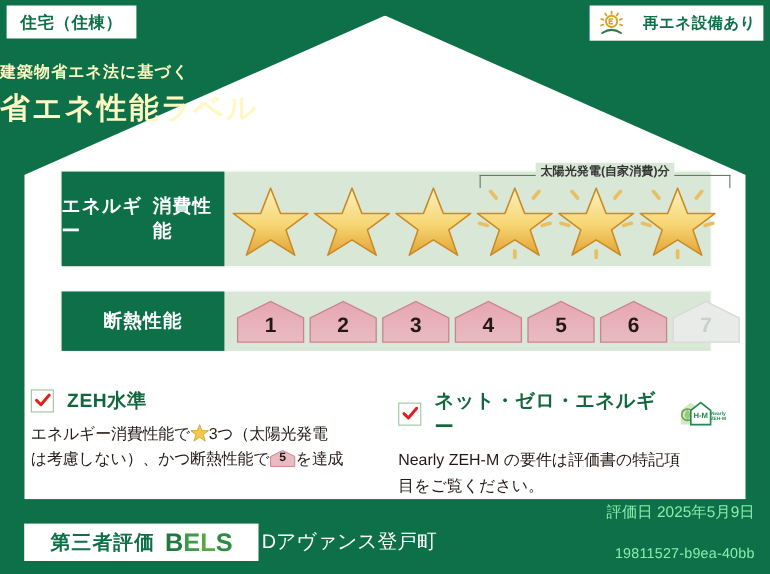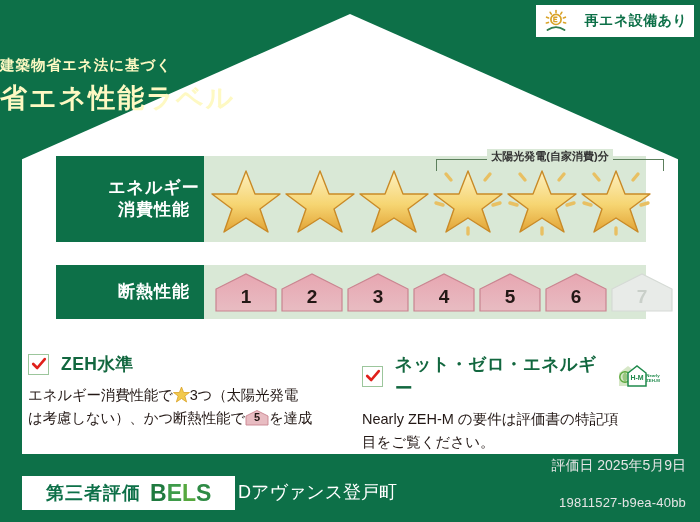--- a/index.html
+++ b/index.html
@@ -69,25 +69,24 @@
     background: #d9e8d6;
     border: 1px solid #ffffff;
   }
   #row-energy { top: 155px; height: 88px; }
   #row-insul  { top: 264px; height: 56px; }
 
   .perf-label {
     flex: 0 0 148px;
     background: #0d7048;
     color: #ffffff;
-    display: flex; flex-direction: column;
+    display: flex; 
     align-items: center; justify-content: center;
     font-weight: bold; font-size: 17px; line-height: 1.28;
     letter-spacing: 1px;
-    padding-left: 48px;
   }
   .perf-body {
     flex: 1 1 auto; position: relative;
     display: flex; align-items: center;
   }
 
   
   #stars { display: flex; align-items: center; gap: 2px; padding-left: 6px; }
   .star-cell { position: relative; width: 72px; height: 74px; }
   .star-cell svg { position: absolute; left: 0; top: 0; }
@@ -166,34 +165,37 @@
   #footer-bels-word .b2 { color: #3e9b4a; }
   #footer-bels-word .b3 { color: #56a83f; }
   #footer-bels-word .b4 { color: #2e8b45; }
 
   #footer-building {
     position: absolute; left: 238px; bottom: 18px;
     font-size: 18px; color: #ffffff;
   }
   #footer-right {
     position: absolute; right: 14px; bottom: 12px;
-    text-align: right; color: #e5e5e5;
+    text-align: right; color: #86efac;
   }
   #footer-date { font-size: 14px; }
   #footer-id { font-size: 13px; margin-top: 20px; letter-spacing: 0.2px; }
 </style>
 </head>
 <body>
 
 <div id="label-root">
 
   <div id="card"></div>
 
   <div id="watermark">ハウスコム</div>
 
+  <div class="tag" id="tag-dwelling">
+    <span>住宅（住棟）</span>
+  </div>
 
   <div class="tag" id="tag-renewable">
     <span class="sun-icon">
       <svg viewBox="0 0 26 24" width="26" height="24">
         <g stroke="#d9a227" stroke-width="1.6" stroke-linecap="round">
           <line x1="13" y1="1.5" x2="13" y2="3.6"></line>
           <line x1="7.2" y1="3.3" x2="8.3" y2="5.1"></line>
           <line x1="18.8" y1="3.3" x2="17.7" y2="5.1"></line>
           <line x1="3.6" y1="8.2" x2="5.6" y2="9.0"></line>
           <line x1="22.4" y1="8.2" x2="20.4" y2="9.0"></line>

